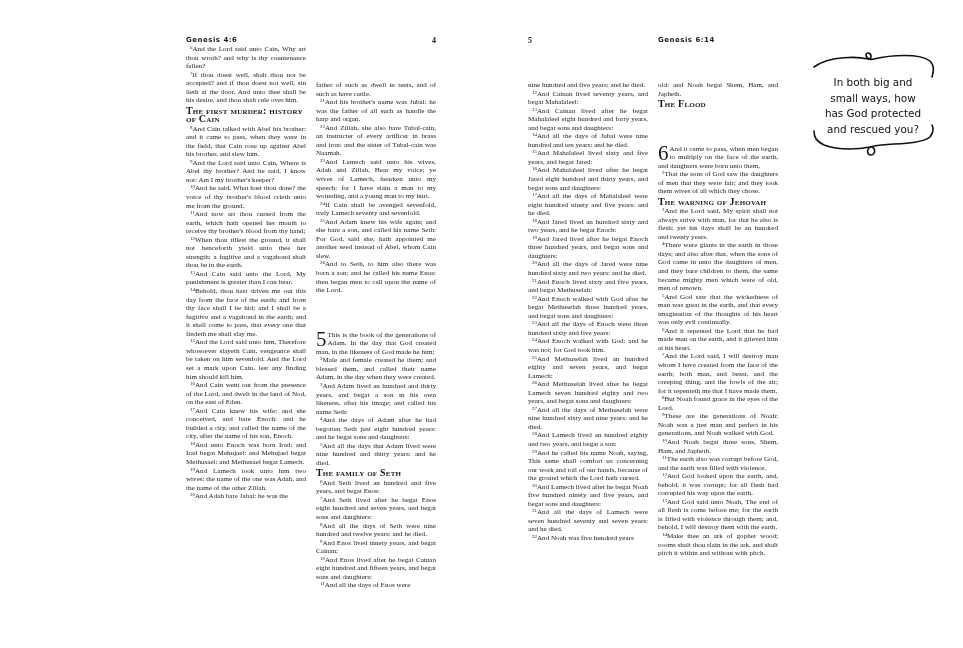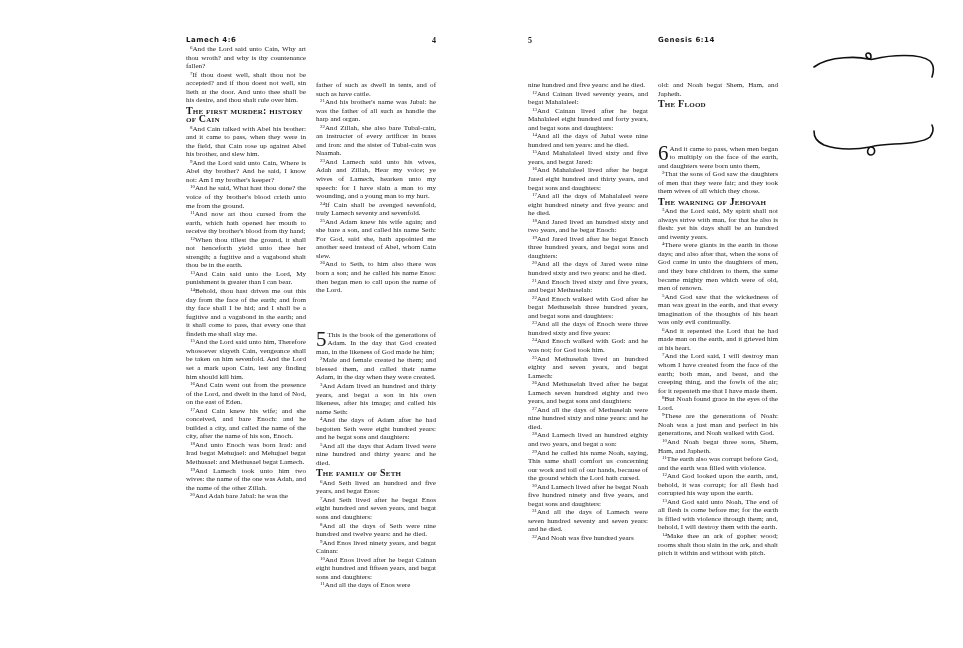--- a/index.html
+++ b/index.html
@@ -23,21 +23,21 @@
   .q { position:absolute; left:810px; top:45px; width:126px; height:118px; }
   .q svg { position:absolute; left:0; top:0; }
   .qtext { position:absolute; left:0; top:30px; width:126px; text-align:center;
            font-family:"DejaVu Sans", sans-serif; font-size:10.4px; line-height:15.5px; color:#111; }
 </style>
 </head>
 <body>
 
 <div class="page" style="left:186px;">
   <div class="col" style="left:0;">
-    <div class="runhead">Lamech 4:6</div>
+    <div class="runhead">Genesis 4:6</div>
     <div class="col-body">
         <p class="v"><span class="vn">6</span><span>And the Lord said unto Cain, Why art thou wroth? and why is thy countenance fallen?</span></p>
         <p class="v"><span class="vn">7</span><span>If thou doest well, shalt thou not be accepted? and if thou doest not well, sin lieth at the door. And unto thee shall be his desire, and thou shalt rule over him.</span></p>
         <div class="heading">The first murder: history of Cain</div>
         <p class="v"><span class="vn">8</span><span>And Cain talked with Abel his brother: and it came to pass, when they were in the field, that Cain rose up against Abel his brother, and slew him.</span></p>
         <p class="v"><span class="vn">9</span><span>And the Lord said unto Cain, Where is Abel thy brother? And he said, I know not: Am I my brother's keeper?</span></p>
         <p class="v"><span class="vn">10</span><span>And he said, What hast thou done? the voice of thy brother's blood crieth unto me from the ground.</span></p>
         <p class="v"><span class="vn">11</span><span>And now art thou cursed from the earth, which hath opened her mouth to receive thy brother's blood from thy hand;</span></p>
         <p class="v"><span class="vn">12</span><span>When thou tillest the ground, it shall not henceforth yield unto thee her strength; a fugitive and a vagabond shalt thou be in the earth.</span></p>
         <p class="v"><span class="vn">13</span><span>And Cain said unto the Lord, My punishment is greater than I can bear.</span></p>
@@ -56,21 +56,21 @@
         <p class="v noind"><span>father of such as dwell in tents, and of such as have cattle.</span></p>
         <p class="v"><span class="vn">21</span><span>And his brother's name was Jubal: he was the father of all such as handle the harp and organ.</span></p>
         <p class="v"><span class="vn">22</span><span>And Zillah, she also bare Tubal-cain, an instructer of every artificer in brass and iron: and the sister of Tubal-cain was Naamah.</span></p>
         <p class="v"><span class="vn">23</span><span>And Lamech said unto his wives, Adah and Zillah, Hear my voice; ye wives of Lamech, hearken unto my speech: for I have slain a man to my wounding, and a young man to my hurt.</span></p>
         <p class="v"><span class="vn">24</span><span>If Cain shall be avenged sevenfold, truly Lamech seventy and sevenfold.</span></p>
         <p class="v"><span class="vn">25</span><span>And Adam knew his wife again; and she bare a son, and called his name Seth: For God, said she, hath appointed me another seed instead of Abel, whom Cain slew.</span></p>
         <p class="v"><span class="vn">26</span><span>And to Seth, to him also there was born a son; and he called his name Enos: then began men to call upon the name of the Lord.</span></p>
         <p class="v noind"><span class="dropcap">5</span><span>This is the book of the generations of Adam. In the day that God created man, in the likeness of God made he him;</span></p>
         <p class="v"><span class="vn">2</span><span>Male and female created he them; and blessed them, and called their name Adam, in the day when they were created.</span></p>
         <p class="v"><span class="vn">3</span><span>And Adam lived an hundred and thirty years, and begat a son in his own likeness, after his image; and called his name Seth:</span></p>
-        <p class="v"><span class="vn">4</span><span>And the days of Adam after he had begotten Seth were eight hundred years: and he begat sons and daughters:</span></p>
+        <p class="v"><span class="vn">4</span><span>And the days of Adam after he had begotten Seth just eight hundred years: and he begat sons and daughters:</span></p>
         <p class="v"><span class="vn">5</span><span>And all the days that Adam lived were nine hundred and thirty years: and he died.</span></p>
         <div class="heading">The family of Seth</div>
         <p class="v"><span class="vn">6</span><span>And Seth lived an hundred and five years, and begat Enos:</span></p>
         <p class="v"><span class="vn">7</span><span>And Seth lived after he begat Enos eight hundred and seven years, and begat sons and daughters:</span></p>
         <p class="v"><span class="vn">8</span><span>And all the days of Seth were nine hundred and twelve years: and he died.</span></p>
         <p class="v"><span class="vn">9</span><span>And Enos lived ninety years, and begat Cainan:</span></p>
         <p class="v"><span class="vn">10</span><span>And Enos lived after he begat Cainan eight hundred and fifteen years, and begat sons and daughters:</span></p>
         <p class="v"><span class="vn">11</span><span>And all the days of Enos were</span></p>
       </div>
   </div>
@@ -126,13 +126,19 @@
         <p class="v"><span class="vn">14</span><span>Make thee an ark of gopher wood; rooms shalt thou slain in the ark, and shalt pitch it within and without with pitch.</span></p>
       </div>
   </div>
 </div>
 
 <div class="q">
   <svg width="126" height="118" viewBox="0 0 126 118">
     <path d="M4 22 C 20 10, 50 12, 58 14 C 62 15, 62 8, 58 8 C 54 8, 56 16, 64 14 C 80 10, 110 8, 120 16 C 124 20, 124 26, 122 32" fill="none" stroke="#111" stroke-width="1.6" stroke-linecap="round"></path>
     <path d="M4 86 C 4 92, 6 96, 14 100 C 30 106, 50 104, 60 102 C 66 101, 66 110, 61 110 C 56 110, 56 102, 64 101 C 80 98, 110 100, 120 92 C 123 88, 124 84, 122 80" fill="none" stroke="#111" stroke-width="1.6" stroke-linecap="round"></path>
   </svg>
+  <div class="qtext">
+    <div>In both big and</div>
+    <div>small ways, how</div>
+    <div>has God protected</div>
+    <div>and rescued you?</div>
+  </div>
 </div>
 
 </body></html>

